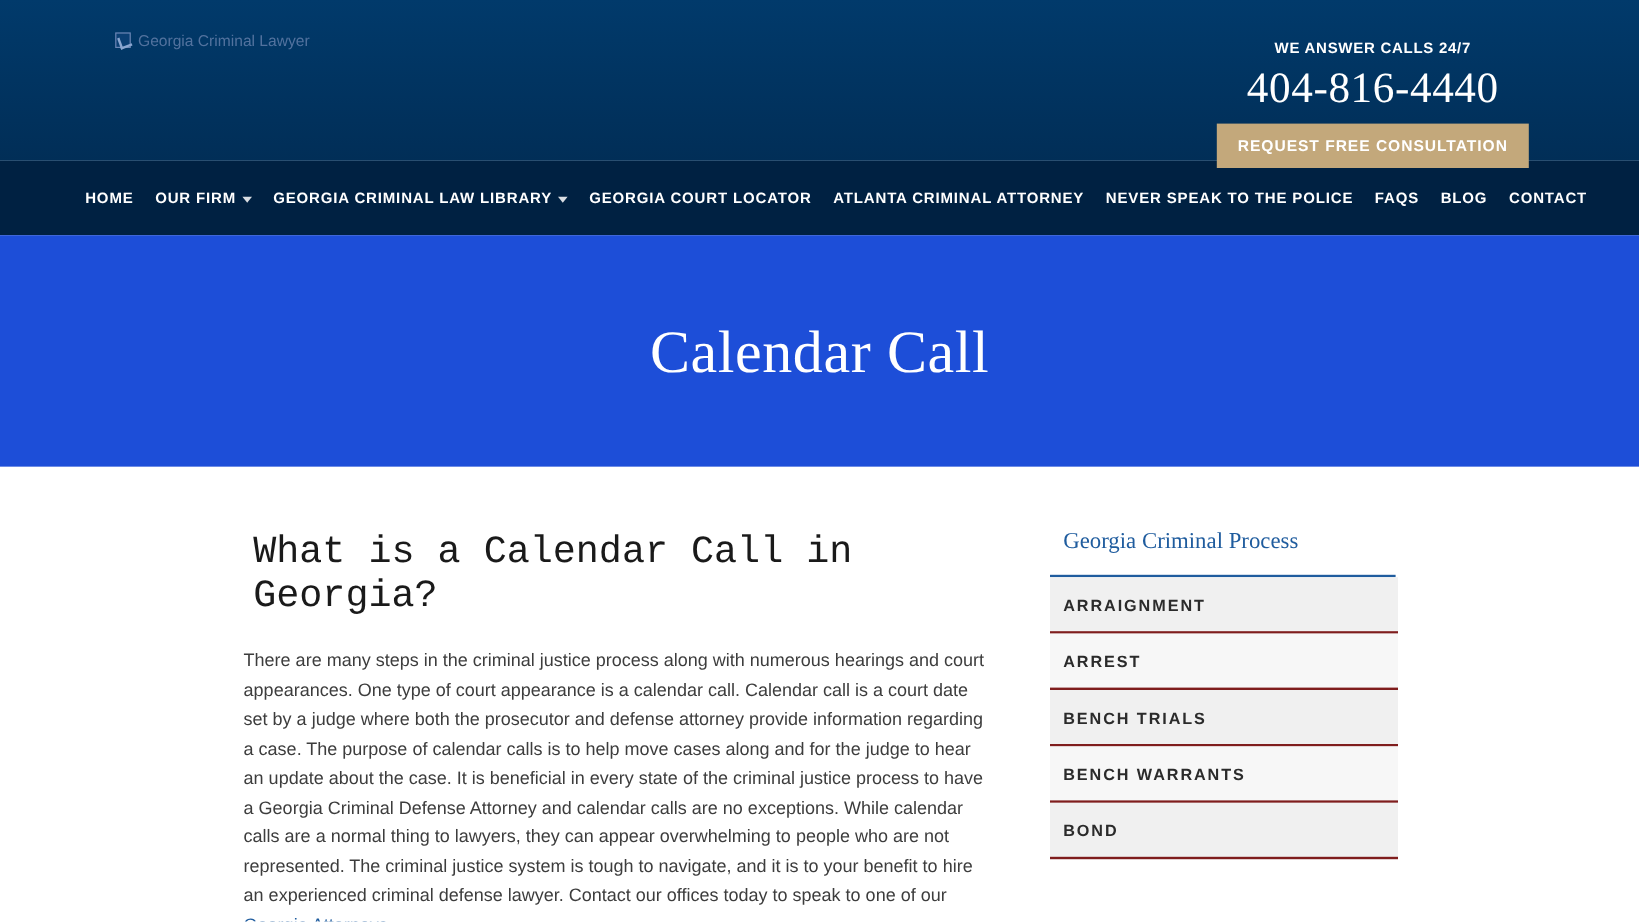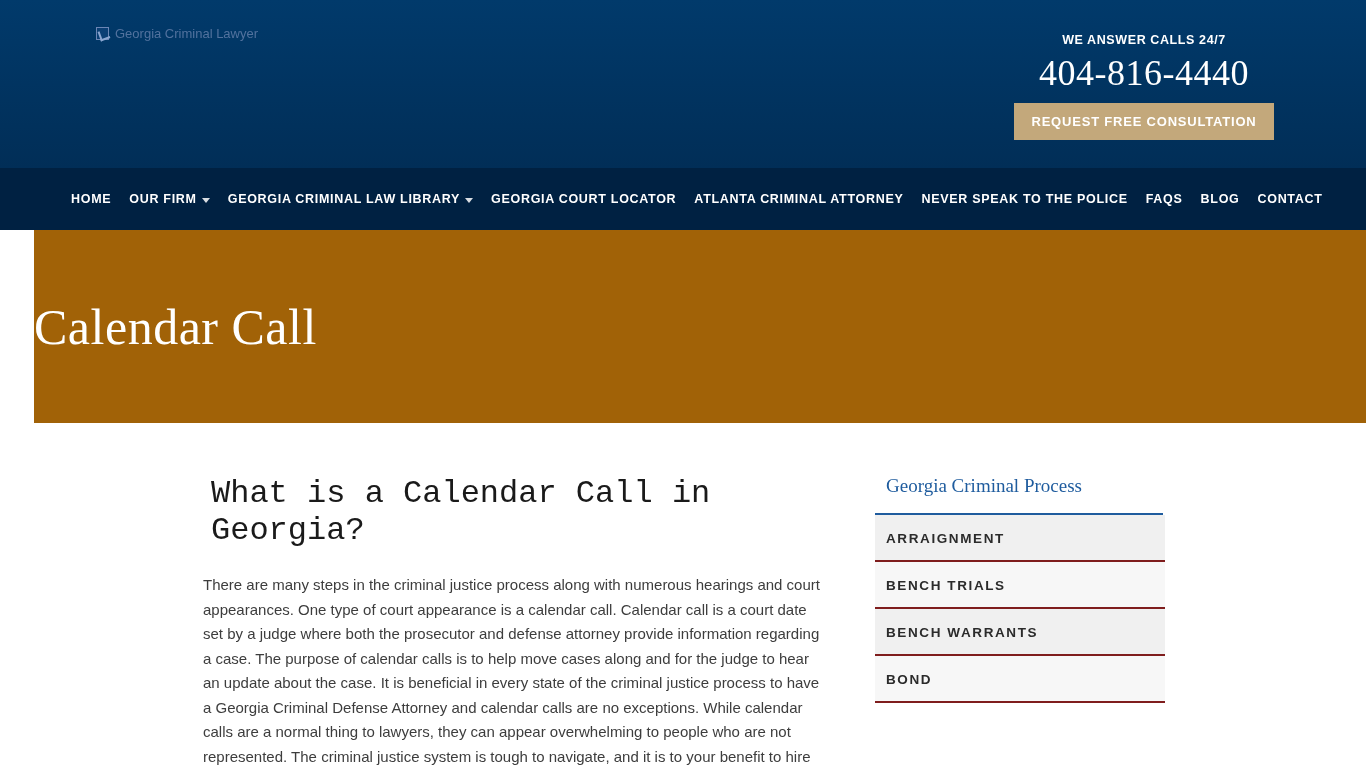--- a/index.html
+++ b/index.html
@@ -7,21 +7,21 @@
     width: 1366px;
     height: 768px;
     overflow: hidden;
     background: #ffffff;
     font-family: "Liberation Sans", sans-serif;
   }
 
   
   .header {
     position: relative;
-    height: 168px;
+    height: 134px;
     background: #003366;
     background: linear-gradient(to bottom, #013a6b 0%, #012e57 100%);
   }
   .logo-area {
     position: absolute;
     left: 96px;
     top: 26px;
     font-size: 13px;
     color: #4a6fa5;
     display: flex;
@@ -118,24 +118,24 @@
     border-right: 4px solid transparent;
     border-top: 5px solid #ffffff;
     opacity: 0.85;
     position: relative;
     top: 1px;
   }
 
   
   .hero {
     height: 193px;
-    background: #a16207;
-    display: flex;
-    align-items: center;
-    margin-left: 34px;
+    background: #1d4ed8;
+    display: flex;
+    align-items: center;
+    justify-content: center;
   }
   .hero-title {
     color: #ffffff;
     font-family: "Liberation Serif", serif;
     font-size: 50px;
     font-weight: normal;
     letter-spacing: 0.5px;
   }
 
   
@@ -264,20 +264,23 @@
     </p>
   </div>
 
   <div class="sidebar">
     <div class="sidebar-title">Georgia Criminal Process</div>
     <ul class="sidebar-list">
       <li class="sidebar-li">
         <span>ARRAIGNMENT</span>
       </li>
       <li class="sidebar-li">
+        <span>ARREST</span>
+      </li>
+      <li class="sidebar-li">
         <span>BENCH TRIALS</span>
       </li>
       <li class="sidebar-li">
         <span>BENCH WARRANTS</span>
       </li>
       <li class="sidebar-li">
         <span>BOND</span>
       </li>
     </ul>
   </div>

